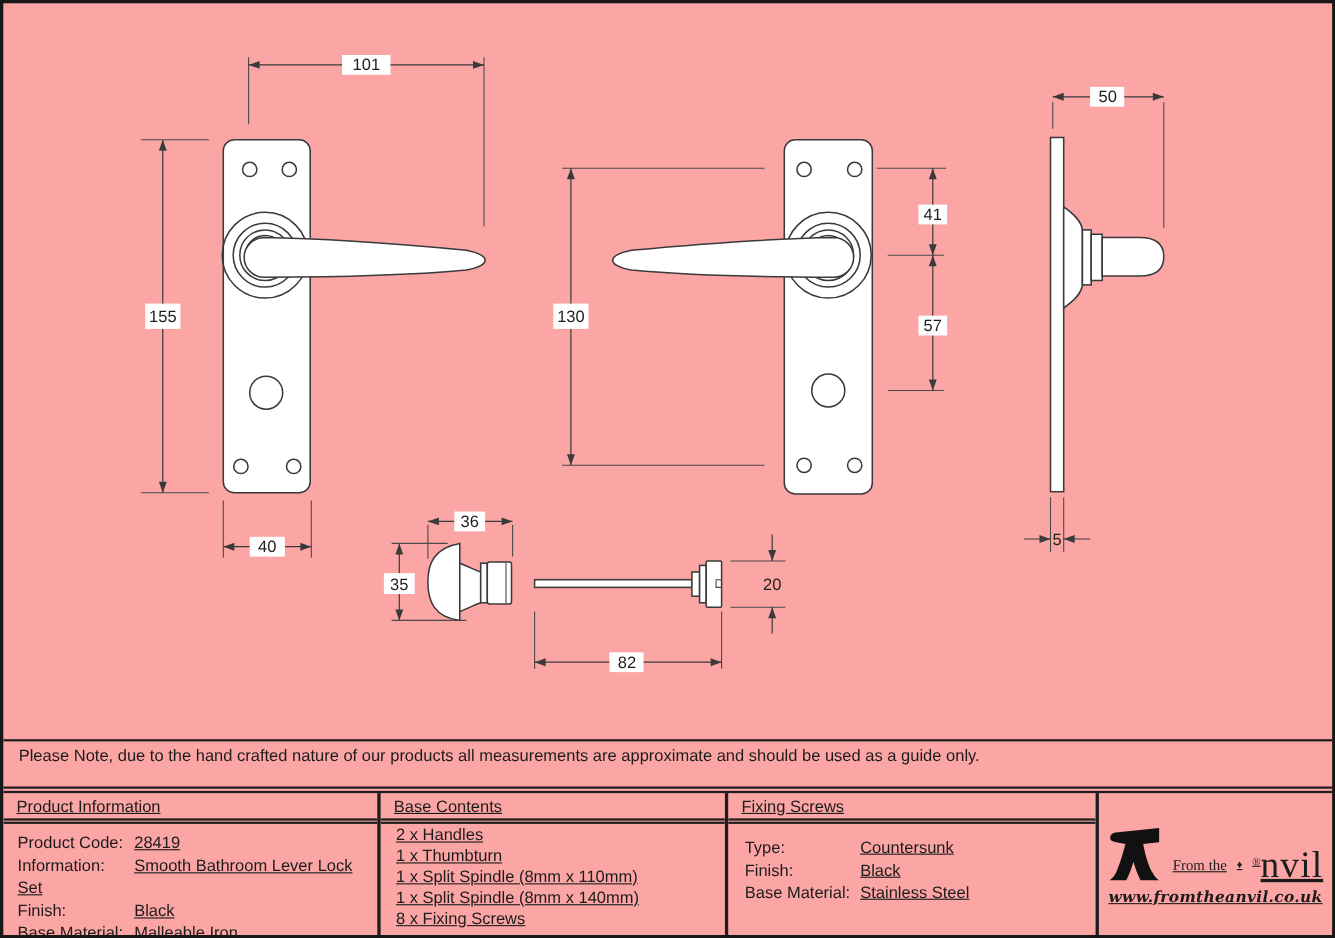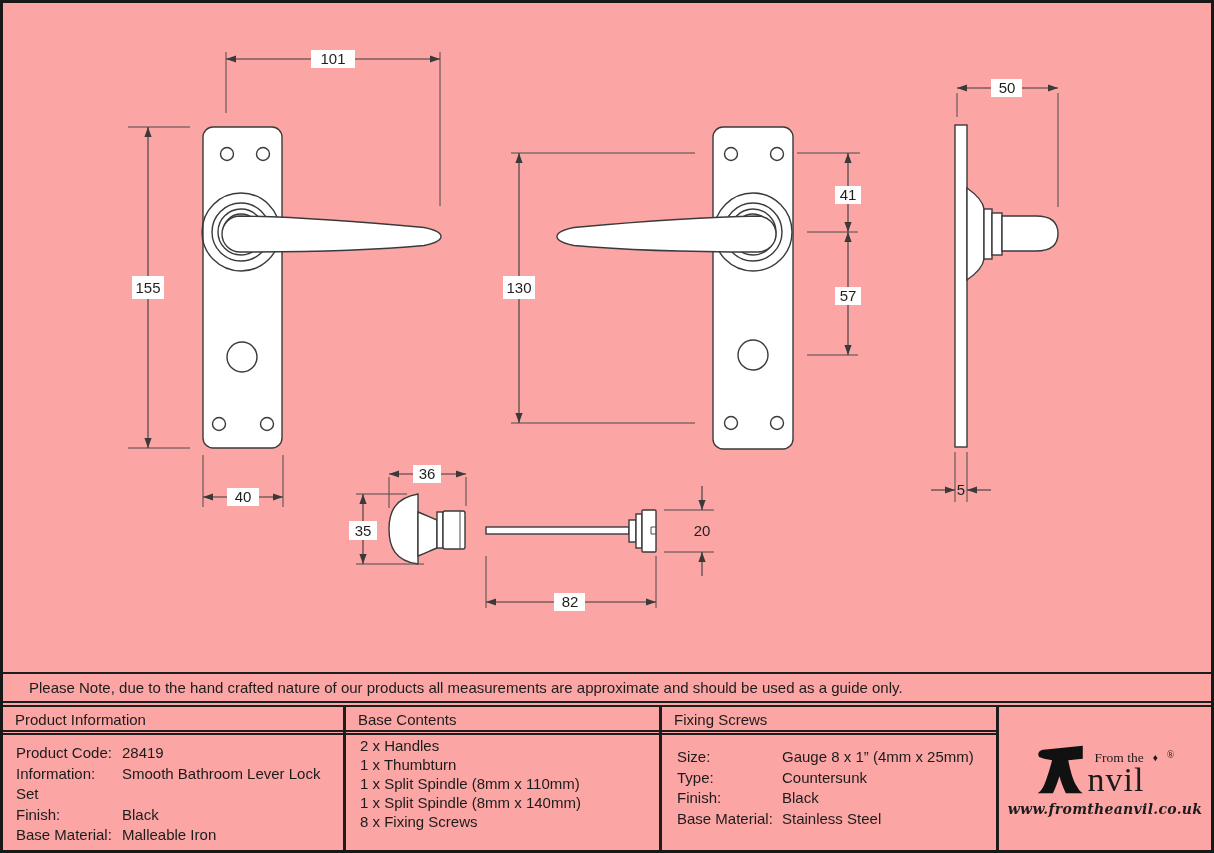--- a/index.html
+++ b/index.html
@@ -8,42 +8,42 @@
          display:flex;flex-direction:column;overflow:hidden;}
   .drawing{flex:none;display:block;}
   svg text{font-family:"Liberation Sans",sans-serif;font-size:15px;fill:#1f1f1f;}
   .ln{fill:#fff;stroke:#3a3a3a;stroke-width:1.4;}
   .ring{fill:none;stroke:#3a3a3a;stroke-width:1.4;}
   .ext{stroke:#4a4a4a;stroke-width:1;fill:none;}
   .dim{stroke:#3a3a3a;stroke-width:1.1;fill:none;}
   .mask{fill:#fff;stroke:none;}
   .dtxt{text-anchor:middle;}
 
-  .note-row{flex:none;height:31px;box-sizing:border-box;border-top:2px solid #1d1d1d;border-bottom:2px solid #1d1d1d;
-            line-height:27px;padding-left:26px;font-size:15px;}
-  .info-grid{flex:1;display:flex;border-top:2px solid #1d1d1d;margin-top:2px;min-height:0;}
+  .note-row{flex:none;height:45px;box-sizing:border-box;border-top:2px solid #1d1d1d;border-bottom:2px solid #1d1d1d;
+            line-height:27px;padding-left:14px;font-size:15px;}
+  .info-grid{flex:1;display:flex;border-top:2px solid #1d1d1d;margin-top:2px;min-height:0;text-decoration:underline;}
   .cell{box-sizing:border-box;display:flex;flex-direction:column;min-width:0;overflow:hidden;}
   .cell.bordered{border-right:3px solid #1d1d1d;}
   .col-product{flex:0 0 343px;}
   .col-pack{flex:0 0 316px;}
   .col-fix{flex:0 0 337px;}
   .col-logo{flex:1;align-items:center;justify-content:center;}
   .cell-header{flex:none;height:25px;box-sizing:border-box;border-bottom:2px solid #1d1d1d;
                padding:4px 0 0 12px;font-size:15px;}
   .cell-body{flex:1;border-top:2px solid #1d1d1d;margin-top:1px;box-sizing:border-box;overflow:hidden;}
   .kv{padding:8px 0 0 13px;line-height:20.6px;font-size:15px;}
   .kv-label{display:inline-block;width:106px;}
   .col-fix .kv{padding:12px 0 0 15px;line-height:20.7px;}
   .col-fix .kv-label{width:105px;}
   .pack{padding:2px 0 16px 14px;line-height:18.9px;font-size:15px;}
 
   .logo{display:flex;flex-direction:column;align-items:center;}
   .logo-top{display:flex;align-items:flex-end;}
   .anvil-svg{width:50px;height:53px;margin-right:2px;flex:none;}
-  .logo-word{display:flex;flex-direction:column;}
+  .logo-word{display:flex;}
   .logo-tag{font-family:"Liberation Serif",serif;font-size:13.5px;display:flex;align-items:center;
             gap:9px;margin:0 0 0 7px;}
   .logo-diamond{font-size:10px;line-height:1;}
   .logo-reg{font-size:10px;margin-top:-7px;}
   .logo-nvil{font-family:"Liberation Serif",serif;font-size:34px;line-height:0.8;letter-spacing:1px;}
   .logo-url{font-family:"DejaVu Serif",serif;font-style:italic;font-weight:bold;font-size:14px;
             margin-top:7px;letter-spacing:0.3px;}
 </style>
 </head>
 <body>
@@ -222,21 +222,20 @@
         <div>1 x Split Spindle (8mm x 140mm)</div>
         <div>8 x Fixing Screws</div>
       </div>
     </div>
 
     <div class="cell bordered col-fix">
       <div class="cell-header">
         <span>Fixing Screws</span>
       </div>
       <div class="cell-body kv">
-        <div><span class="kv-label">Size:</span><span class="kv-value">Gauge 8 x 1” (4mm x 25mm)</span></div>
         <div><span class="kv-label">Type:</span><span class="kv-value">Countersunk</span></div>
         <div><span class="kv-label">Finish:</span><span class="kv-value">Black</span></div>
         <div><span class="kv-label">Base Material:</span><span class="kv-value">Stainless Steel</span></div>
       </div>
     </div>
 
     <div class="cell col-logo">
       <div class="logo">
         <div class="logo-top">
           <svg class="anvil-svg" viewBox="0 0 62 64">

